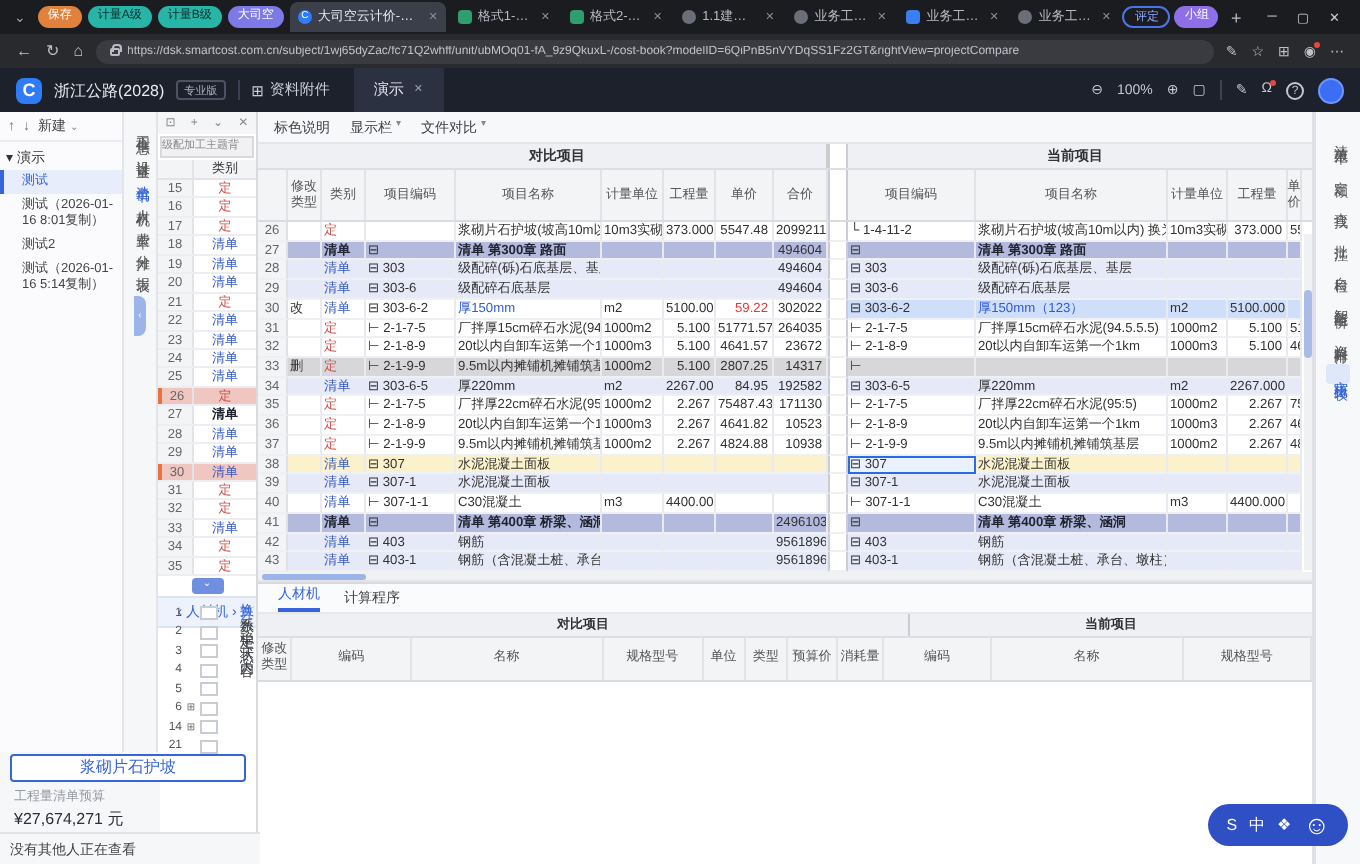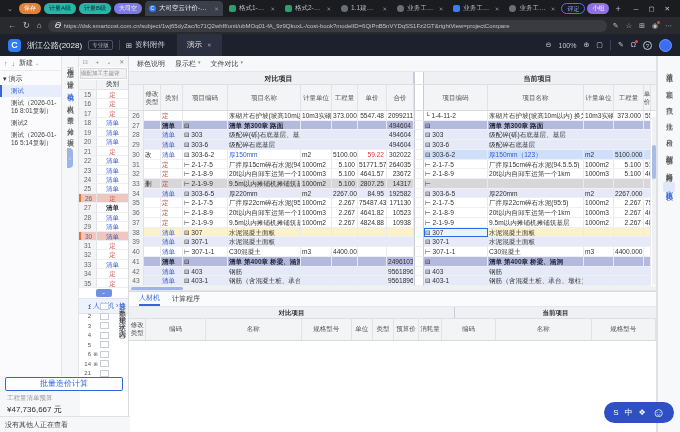--- a/index.html
+++ b/index.html
@@ -801,23 +801,23 @@
         <div class="rvtab">定额</div>
         <div class="rvtab">查找</div>
         <div class="rvtab">批注</div>
         <div class="rvtab">自检</div>
         <div class="rvtab">智能组价</div>
         <div class="rvtab">资料附件</div>
         <div class="rvtab on">审核比较</div>
       </div>
 
     <div id="blpanel"></div>
-    <div id="calcbtn">批量造价计算</div>
+    <div id="calcbtn">浆砌片石护坡</div>
     <div id="budlabel">工程量清单预算</div>
-    <div id="budval">¥47,736,667 元</div>
+    <div id="budval">¥27,674,271 元</div>
     <div id="viewers">没有其他人正在查看</div>
 
     <div id="fab">
         <div style="display: inline;">S</div>
         <div style="display: inline;">中</div>
         <div style="display: inline;">❖</div>
         <div class="smile" style="display: inline;">☺</div>
       </div>
   </div>
 </div>

